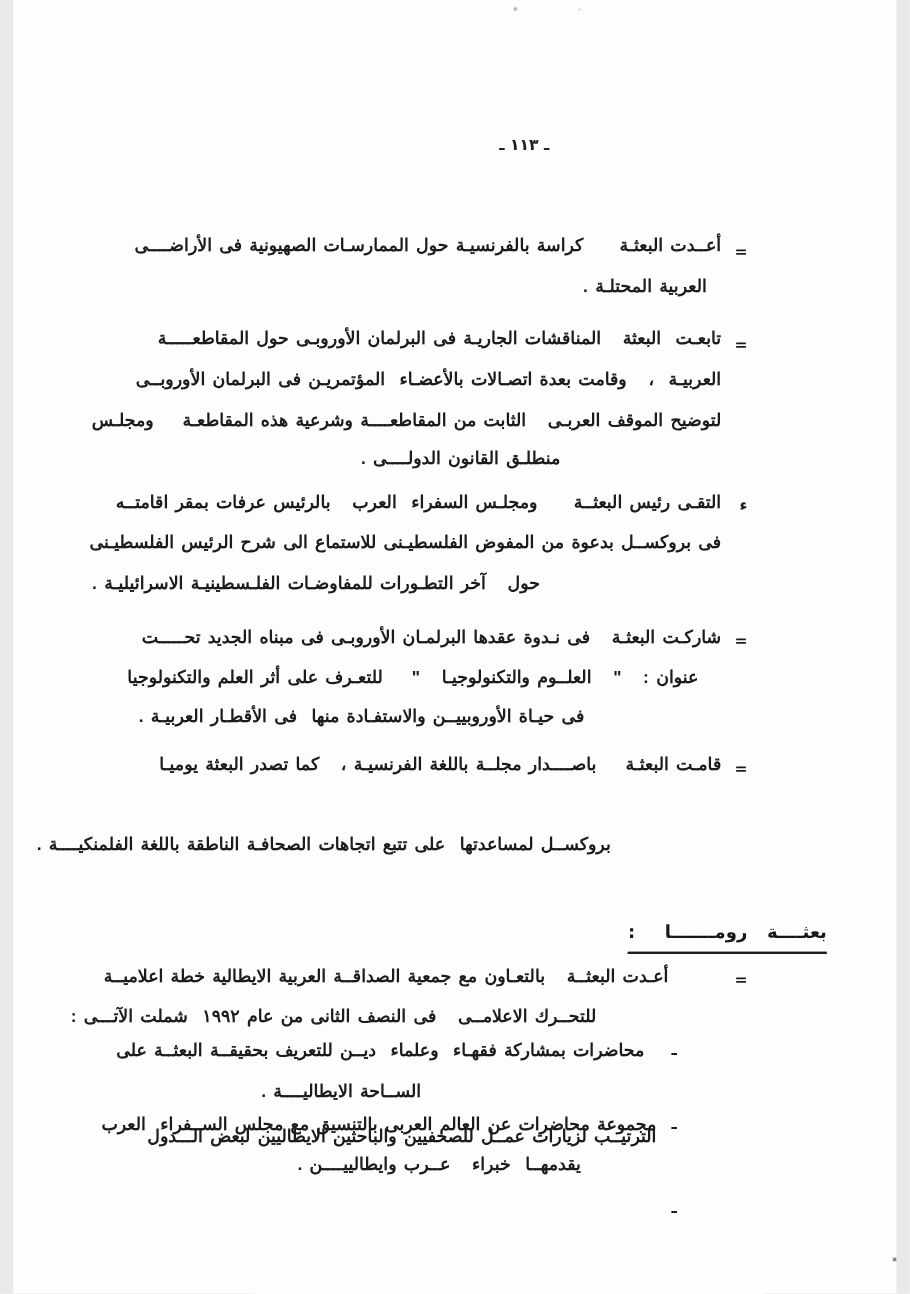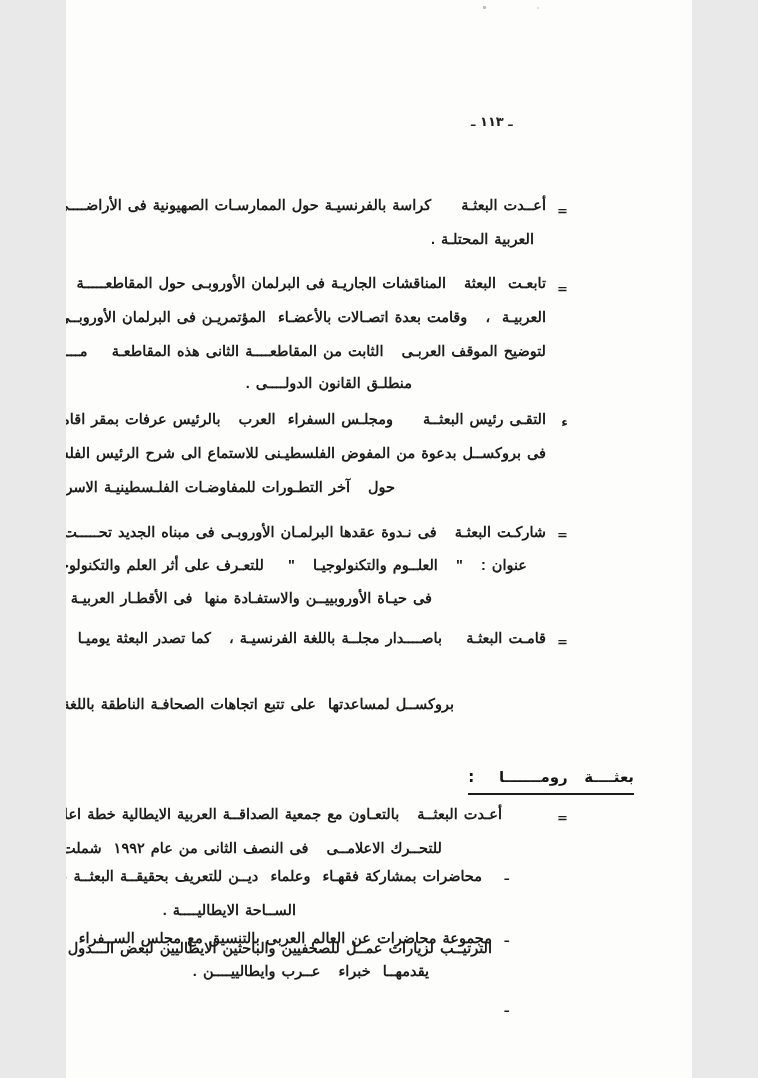--- a/index.html
+++ b/index.html
@@ -1,18 +1,18 @@
 <!DOCTYPE html>
 <html lang="ar"><head>
 <meta charset="utf-8">
 <style>
   html,body{margin:0;padding:0;background:#e9e9e9;}
   .page{
     position:relative;
-    width:626px;height:1078px;
+    width:736px;height:1078px;
     margin:0 auto;
     background:#fdfdfc;
     overflow:hidden;
     font-family:"DejaVu Sans",sans-serif;
   }
   .ln{
     position:absolute;
     direction:rtl;
     white-space:pre;
     font-family:Liberation Sans, sans-serif;
@@ -55,21 +55,21 @@
 
   <div class="pageno" style="left:405px;top:114px;">ـ ١١٣ ـ</div>
 
   <div class="marker" style="right:124px;top:203px;">=</div>
   <div class="ln" style="right:146px;top:197px;">أعــدت البعثـة     كراسة بالفرنسيـة حول الممارسـات الصهيونية فى الأراضــــى</div>
   <div class="ln" style="right:158px;top:231px;">العربية المحتلـة .</div>
 
   <div class="marker" style="right:124px;top:281px;">=</div>
   <div class="ln" style="right:146px;top:275px;">تابعـت  البعثة   المناقشات الجاريـة فى البرلمان الأوروبـى حول المقاطعـــــة</div>
   <div class="ln" style="right:146px;top:309px;">العربيـة  ،   وقامت بعدة اتصـالات بالأعضـاء  المؤتمريـن فى البرلمان الأوروبــى</div>
-  <div class="ln" style="right:146px;top:343px;">لتوضيح الموقف العربـى   الثابت من المقاطعــــة الثانى هذه المقاطعـة    مــــن</div>
+  <div class="ln" style="right:146px;top:343px;">لتوضيح الموقف العربـى   الثابت من المقاطعــــة وشرعية هذه المقاطعـة    ومجلـس</div>
   <div class="ln" style="right:280px;top:375px;">منطلـق القانون الدولــــى .</div>
 
   <div class="marker" style="right:124px;top:414px;">ء</div>
   <div class="ln" style="right:146px;top:411px;">التقـى رئيس البعثــة     ومجلـس السفراء  العرب   بالرئيس عرفات بمقر اقامتــه</div>
   <div class="ln" style="right:146px;top:445px;">فى بروكســل بدعوة من المفوض الفلسطيـنى للاستماع الى شرح الرئيس الفلسطيـنى</div>
   <div class="ln" style="right:297px;top:479px;">حول   آخر التطـورات للمفاوضـات الفلـسطينيـة الاسرائيليـة .</div>
 
   <div class="marker" style="right:124px;top:527px;">=</div>
   <div class="ln" style="right:146px;top:524px;">شاركـت البعثـة   فى نـدوة عقدها البرلمـان الأوروبـى فى مبناه الجديد تحـــــت</div>
   <div class="ln" style="right:165px;top:557px;">عنوان :   "   العلــوم والتكنولوجيـا   "    للتعـرف على أثر العلم والتكنولوجيا</div>

